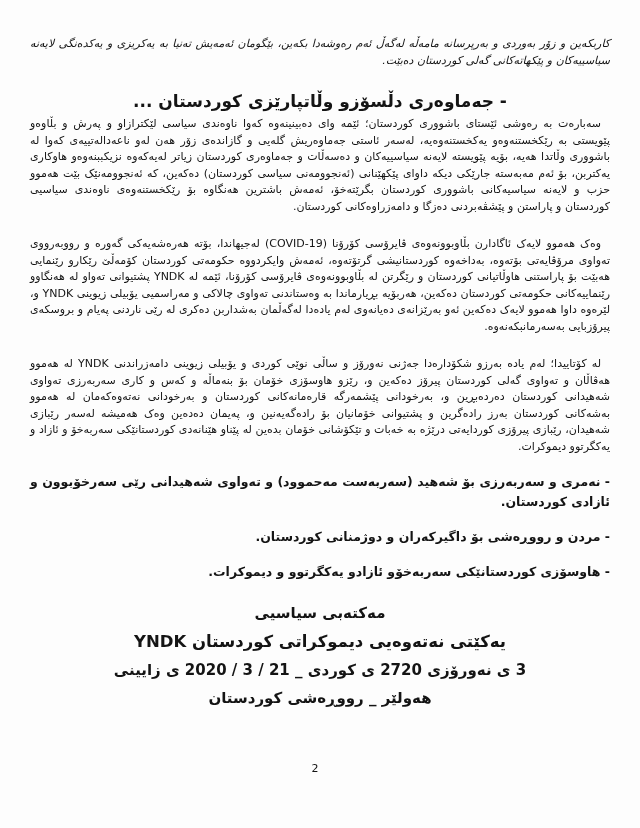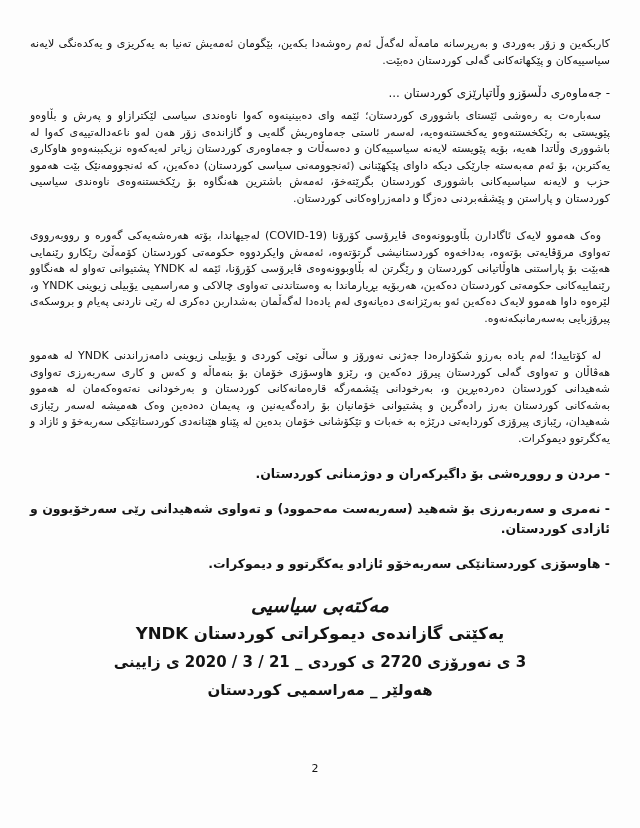--- a/index.html
+++ b/index.html
@@ -24,26 +24,27 @@
   }
   p { margin: 0; }
   .body-par {
     font-size: 11px;
     line-height: 16.5px;
     text-align: justify;
     text-indent: 9px;
   }
   .intro-par {
     text-indent: 0;
-    margin-bottom: 16px;
+    margin-bottom: 24px;
+    font-style: italic;
   }
   .heading {
-    font-size: 12px;
-    font-weight: normal;
-    text-align: right;
+    font-size: 17px;
+    font-weight: bold;
+    text-align: center;
     margin: 0 0 6px 0;
     line-height: 17px;
   }
   .heading.second {
     margin-top: 13px;
   }
   .par-gap {
     margin-bottom: 21px;
   }
   .slogans {
@@ -57,21 +58,21 @@
     margin-bottom: 15px;
   }
   .signature {
     margin-top: 22px;
     text-align: center;
     font-weight: bold;
   }
   .signature p {
     margin: 0 0 10px 0;
   }
-  .sig-office { font-size: 19px; line-height: 18px; font-style: italic; }
+  .sig-office { font-size: 15px; line-height: 18px; }
   .sig-party  { font-size: 16.5px; line-height: 19px; }
   .sig-date   { font-size: 15px; line-height: 18px; }
   .sig-place  { font-size: 15px; line-height: 18px; margin-bottom: 0; }
   .page-number {
     position: absolute;
     left: 0;
     right: 10px;
     top: 762px;
     text-align: center;
     font-size: 11px;
@@ -89,28 +90,28 @@
     <p class="heading">- جەماوەری دڵسۆزو وڵاتپارێزی کوردستان ...</p>
 
     <p class="body-par par-gap">سەبارەت بە رەوشی ئێستای باشووری کوردستان؛ ئێمە وای دەبینینەوە کەوا ناوەندی سیاسی لێکترازاو و پەرش و بڵاوەو پێویستی بە رێکخستنەوەو یەکخستنەوەیە، لەسەر ئاستی جەماوەریش گلەیی و گازاندەی زۆر هەن لەو ناعەدالەتییەی کەوا لە باشووری وڵاتدا هەیە، بۆیە پێویستە لایەنە سیاسییەکان و دەسەڵات و جەماوەری کوردستان زیاتر لەیەکەوە نزیکببنەوەو هاوکاری یەکتربن، بۆ ئەم مەبەستە جارێکی دیکە داوای پێکهێنانی (ئەنجوومەنی سیاسی کوردستان) دەکەین، کە ئەنجوومەنێک بێت هەموو حزب و لایەنە سیاسیەکانی باشووری کوردستان بگرێتەخۆ، ئەمەش باشترین هەنگاوە بۆ رێکخستنەوەی ناوەندی سیاسیی کوردستان و پاراستن و پێشڤەبردنی دەزگا و دامەزراوەکانی کوردستان.</p>
 
 
     <p class="body-par par-gap">وەک هەموو لایەک ئاگادارن بڵاوبوونەوەی ڤایرۆسی کۆرۆنا (COVID-19) لەجیهاندا، بۆتە هەرەشەیەکی گەورە و رووبەرووی تەواوی مرۆڤایەتی بۆتەوە، بەداخەوە کوردستانیشی گرتۆتەوە، ئەمەش وایکردووە حکومەتی کوردستان کۆمەڵێ رێکارو رێنمایی هەبێت بۆ پاراستنی هاوڵاتیانی کوردستان و رێگرتن لە بڵاوبوونەوەی ڤایرۆسی کۆرۆنا، ئێمە لە YNDK پشتیوانی تەواو لە هەنگاوو رێنماییەکانی حکومەتی کوردستان دەکەین، هەربۆیە بڕیارماندا بە وەستاندنی تەواوی چالاکی و مەراسمیی یۆبیلی زیوینی YNDK و، لێرەوە داوا هەموو لایەک دەکەین ئەو بەرێزانەی دەیانەوی لەم یادەدا لەگەڵمان بەشداربن دەکری لە رێی ناردنی پەیام و بروسکەی پیرۆزبایی بەسەرمانبکەنەوە.</p>
 
     <p class="body-par">لە کۆتاییدا؛ لەم یادە بەرزو شکۆدارەدا جەژنی نەورۆز و ساڵی نوێی کوردی و یۆبیلی زیوینی دامەزراندنی YNDK لە هەموو هەڤاڵان و تەواوی گەلی کوردستان پیرۆز دەکەین و، رێزو هاوسۆزی خۆمان بۆ بنەماڵە و کەس و کاری سەربەرزی تەواوی شەهیدانی کوردستان دەردەبڕین و، بەرخودانی پێشمەرگە قارەمانەکانی کوردستان و بەرخودانی نەتەوەکەمان لە هەموو بەشەکانی کوردستان بەرز رادەگرین و پشتیوانی خۆمانیان بۆ رادەگەیەنین و، پەیمان دەدەین وەک هەمیشە لەسەر رێبازی شەهیدان، رێبازی پیرۆزی کوردایەتی درێژە بە خەبات و تێکۆشانی خۆمان بدەین لە پێناو هێنانەدی کوردستانێکی سەربەخۆ و ئازاد و یەکگرتوو دیموکرات.</p>
 
     <div class="slogans">
+      <p class="slogan">- نەمری و سەربەرزی بۆ شەهید (سەربەست مەحموود) و تەواوی شەهیدانی رێی سەرخۆبوون و ئازادی کوردستان.</p>
       <p class="slogan">- مردن و رووڕەشی بۆ داگیرکەران و دوژمنانی کوردستان.</p>
-      <p class="slogan">- نەمری و سەربەرزی بۆ شەهید (سەربەست مەحموود) و تەواوی شەهیدانی رێی سەرخۆبوون و ئازادی کوردستان.</p>
       <p class="slogan">- هاوسۆزی کوردستانێکی سەربەخۆو ئازادو یەکگرتوو و دیموکرات.</p>
     </div>
 
     <div class="signature">
       <p class="sig-office">مەکتەبی سیاسیی</p>
-      <p class="sig-party">یەکێتی گازاندەی دیموکراتی کوردستان YNDK</p>
+      <p class="sig-party">یەکێتی نەتەوەیی دیموکراتی کوردستان YNDK</p>
       <p class="sig-date">3 ی نەورۆزی 2720 ی کوردی _ 21 / 3 / 2020 ی زایینی</p>
-      <p class="sig-place">هەولێر _ مەراسمیی کوردستان</p>
+      <p class="sig-place">هەولێر _ رووڕەشی کوردستان</p>
     </div>
 
   </div>
 
   <div class="page-number">2</div>
 </div>
 
 </body></html>

